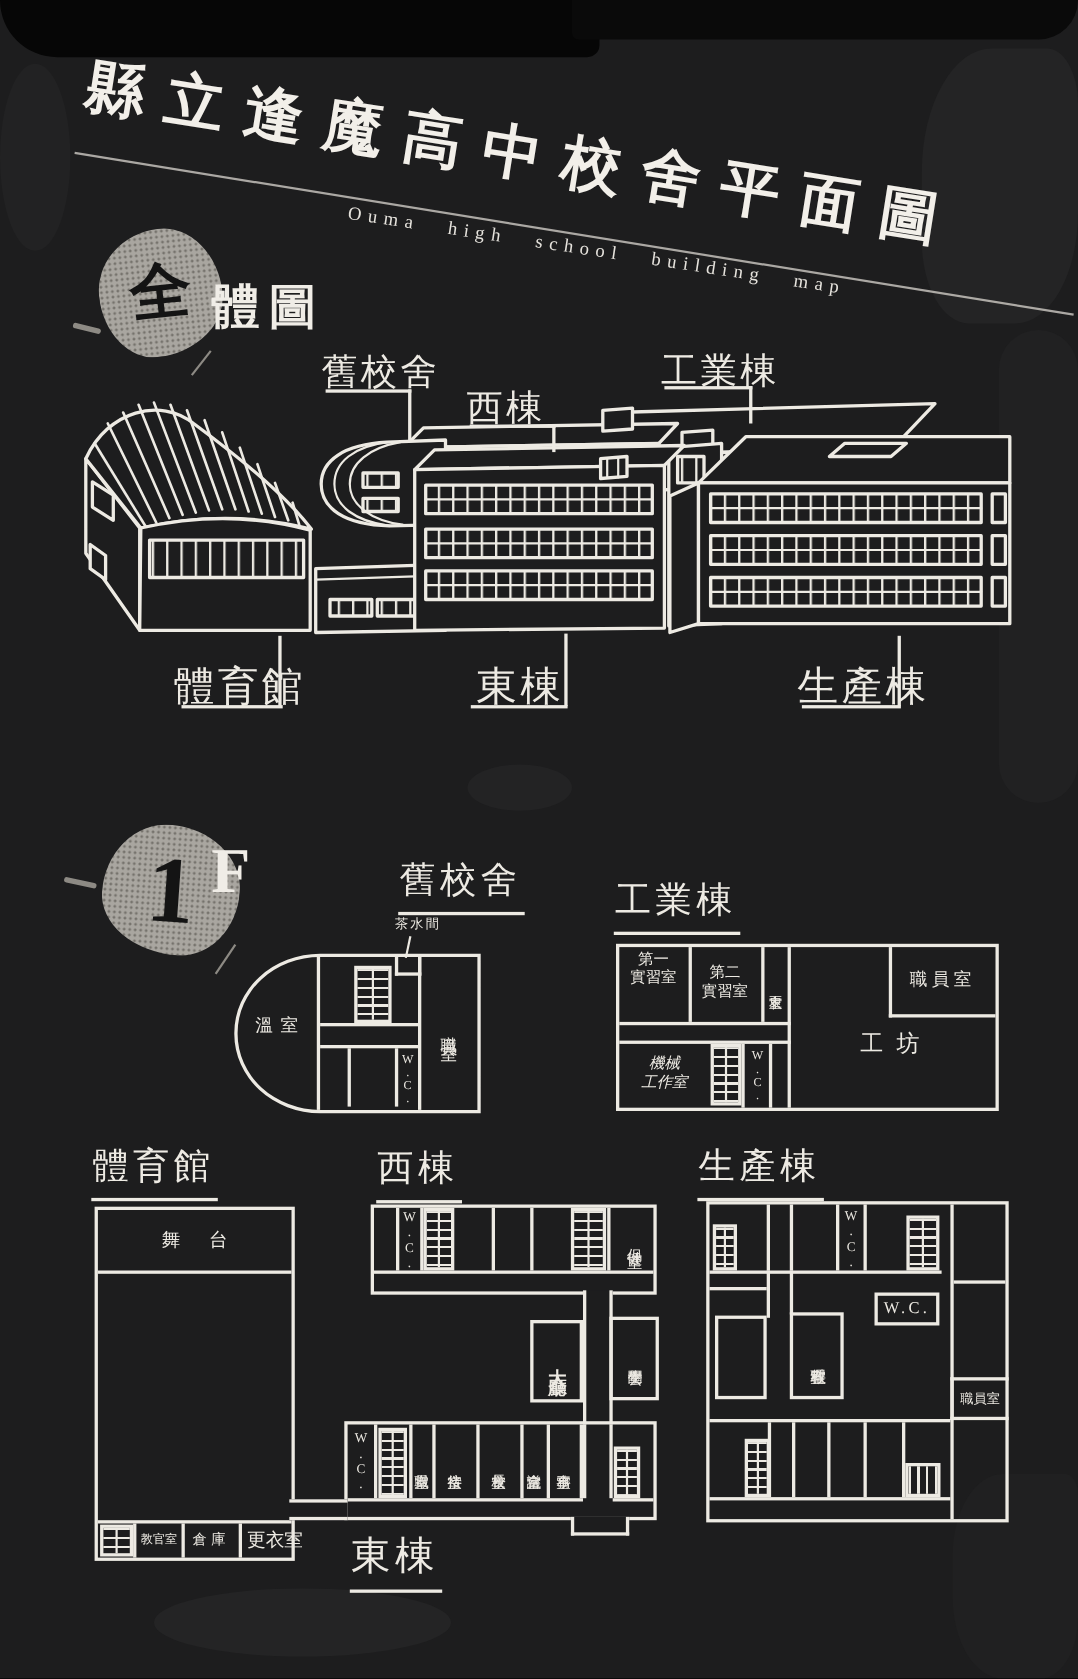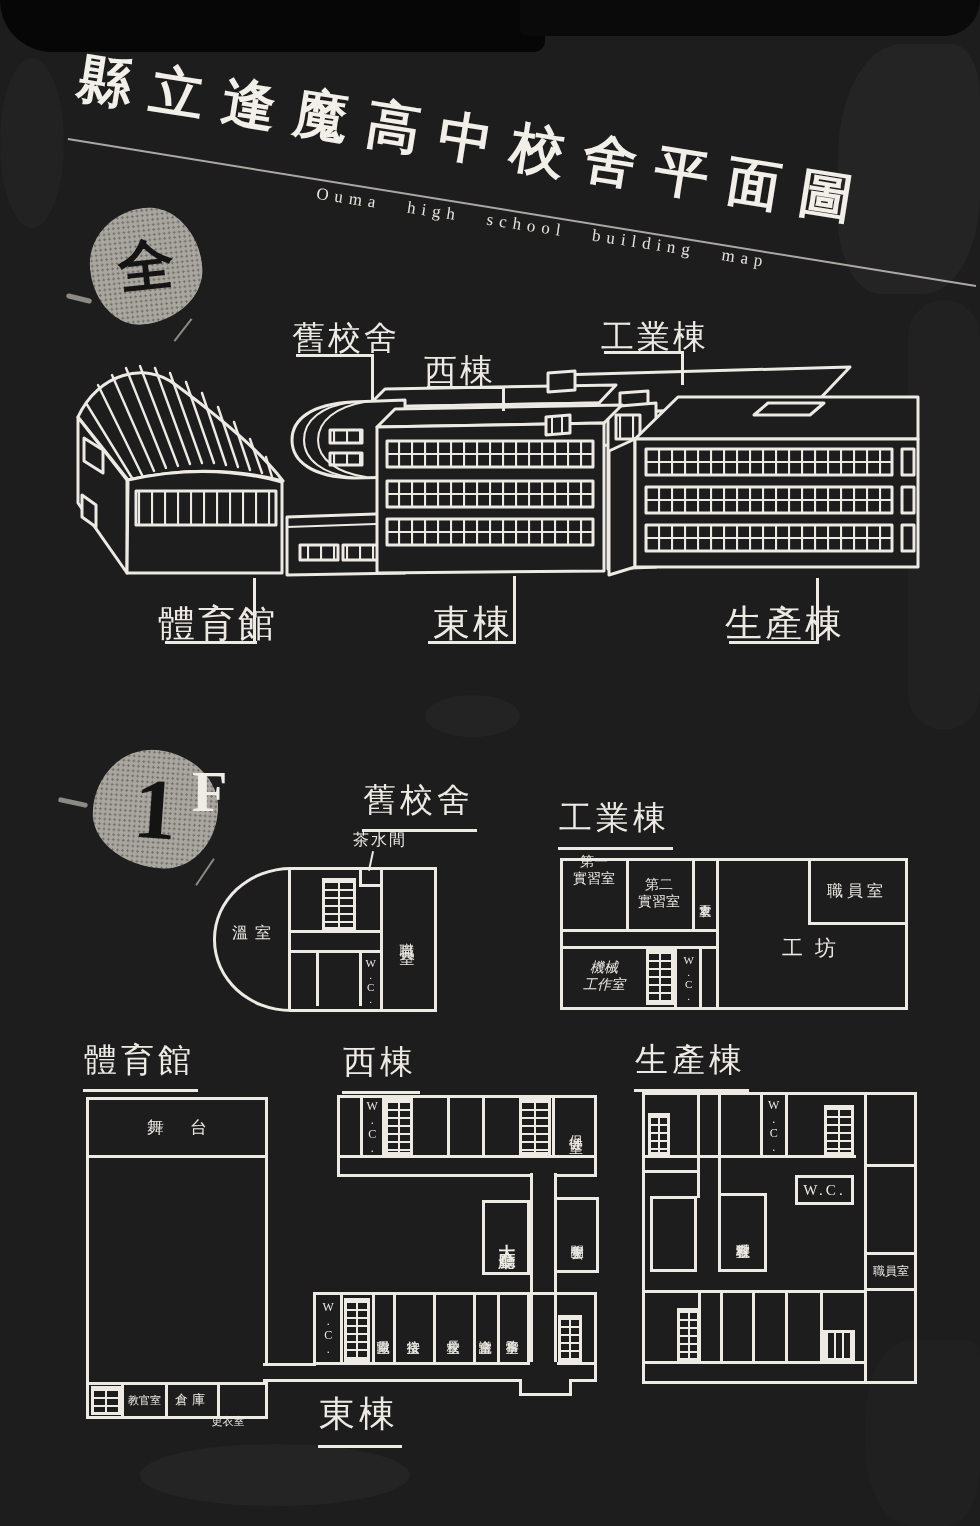--- a/index.html
+++ b/index.html
@@ -105,20 +105,21 @@
 
   <div class="title-line"></div>
   <div class="title-main">縣立逢魔高中校舍平面圖</div>
   <div class="title-sub">Ouma high school building map</div>
 
   <div class="blob" style="left:90px;top:208px;width:112px;height:116px;border-radius:54% 46% 58% 42%/48% 55% 45% 52%;transform:rotate(-6deg);">
     <span class="blob-char" style="font-size:56px;">全</span>
   </div>
   <div class="drip" style="left:182px;top:316px;width:2px;height:28px;transform:rotate(38deg);"></div>
   <div class="drip" style="left:66px;top:296px;width:26px;height:5px;transform:rotate(14deg);border-radius:3px;"></div>
+  <div class="marker-rest" style="left:192px;top:250px;font-size:44px;">體圖</div>
 
   <svg style="left:60px;top:315px;" width="860" height="350" viewBox="0 0 860 350" fill="#1d1d1e" stroke="#edeae3" stroke-width="3" stroke-linejoin="round" stroke-linecap="round">
     <defs>
       <pattern id="mull" width="13" height="80" patternUnits="userSpaceOnUse">
         <path d="M1,0 V80" stroke="#edeae3" stroke-width="2.2"></path>
       </pattern>
     </defs>
 
     <g>
       <path d="M460,100 L498,60 L790,52 L752,92 Z"></path>
@@ -240,21 +241,21 @@
   <div class="wall" style="left:816px;top:578px;width:3px;height:64px;"></div>
 
   <div class="blob" style="left:93px;top:750px;width:125px;height:118px;border-radius:46% 54% 42% 58%/55% 48% 52% 45%;transform:rotate(4deg);">
     <span class="blob-char" style="font-size:86px;">1</span>
   </div>
   <div class="drip" style="left:204px;top:856px;width:2px;height:32px;transform:rotate(34deg);"></div>
   <div class="drip" style="left:58px;top:800px;width:30px;height:5px;transform:rotate(12deg);border-radius:3px;"></div>
   <div class="marker-f" style="left:192px;top:758px;font-size:58px;">F</div>
 
   <div class="sec" style="left:362px;top:778px;">舊校舍</div>
-  <div class="lbl" style="left:338px;top:830px;width:84px;height:20px;font-size:16px;letter-spacing:2px;">茶水間</div>
+  <div class="lbl" style="left:338px;top:830px;width:84px;height:20px;font-size:12px;letter-spacing:2px;">茶水間</div>
   <div class="drip" style="left:370px;top:851px;width:2px;height:20px;background:var(--ink);transform:rotate(12deg);"></div>
 
   <div class="box" style="left:213px;top:867px;width:224px;height:145px;border-radius:78px 0 0 78px / 72px 0 0 72px;"></div>
   <div class="wall" style="left:288px;top:870px;width:3px;height:139px;"></div>
   <div class="stairs" style="left:322px;top:878px;width:34px;height:52px;"></div>
   <div class="box" style="left:359px;top:868px;width:24px;height:19px;border-top:none;"></div>
   <div class="wall" style="left:291px;top:930px;width:89px;height:3px;"></div>
   <div class="wall" style="left:291px;top:950px;width:89px;height:3px;"></div>
   <div class="wall" style="left:380px;top:870px;width:3px;height:139px;"></div>
   <div class="wall" style="left:359px;top:953px;width:3px;height:53px;"></div>
@@ -267,21 +268,21 @@
   <div class="box" style="left:560px;top:858px;width:348px;height:152px;"></div>
   <div class="wall" style="left:626px;top:861px;width:3px;height:68px;"></div>
   <div class="wall" style="left:692px;top:861px;width:3px;height:68px;"></div>
   <div class="wall" style="left:716px;top:861px;width:3px;height:146px;"></div>
   <div class="wall" style="left:563px;top:929px;width:156px;height:3px;"></div>
   <div class="wall" style="left:563px;top:946px;width:156px;height:3px;"></div>
   <div class="stairs" style="left:646px;top:949px;width:28px;height:56px;"></div>
   <div class="wall" style="left:674px;top:949px;width:3px;height:58px;"></div>
   <div class="wall" style="left:699px;top:949px;width:3px;height:58px;"></div>
   <div class="box" style="left:808px;top:861px;width:97px;height:64px;border-top:none;border-right:none;"></div>
-  <div class="lbl two" style="left:565px;top:840px;width:58px;height:48px;font-size:14px;justify-content:flex-end;">
+  <div class="lbl two" style="left:565px;top:858px;width:58px;height:48px;font-size:14px;">
     <span class="ln">第一</span>
     <span class="ln">實習室</span>
   </div>
   <div class="lbl two" style="left:629px;top:870px;width:60px;height:48px;font-size:14px;">
     <span class="ln">第二</span>
     <span class="ln">實習室</span>
   </div>
   <div class="lbl v" style="left:695px;top:866px;width:20px;height:58px;font-size:12px;">更衣室</div>
   <div class="lbl two" style="left:568px;top:955px;width:72px;height:44px;font-size:14px;font-style:italic;">
     <span class="ln">機械</span>
@@ -295,21 +296,21 @@
   <div class="box" style="left:86px;top:1097px;width:182px;height:322px;"></div>
   <div class="wall" style="left:89px;top:1155px;width:176px;height:3px;"></div>
   <div class="lbl" style="left:128px;top:1116px;width:98px;height:24px;font-size:17px;letter-spacing:26px;padding-left:26px;">舞台</div>
   <div class="wall" style="left:89px;top:1382px;width:176px;height:3px;"></div>
   <div class="stairs" style="left:91px;top:1386px;width:30px;height:29px;"></div>
   <div class="wall" style="left:121px;top:1385px;width:3px;height:31px;"></div>
   <div class="wall" style="left:165px;top:1385px;width:3px;height:31px;"></div>
   <div class="wall" style="left:217px;top:1385px;width:3px;height:31px;"></div>
   <div class="lbl" style="left:124px;top:1393px;width:41px;height:15px;font-size:11px;">教官室</div>
   <div class="lbl" style="left:167px;top:1391px;width:50px;height:18px;font-size:13px;letter-spacing:4px;">倉庫</div>
-  <div class="lbl" style="left:205px;top:1393px;width:46px;height:15px;font-size:11px;margin-top:21px;">更衣室</div>
+  <div class="lbl" style="left:227px;top:1393px;width:46px;height:15px;font-size:17px;">更衣室</div>
 
   <div class="sec" style="left:342px;top:1040px;">西棟</div>
   <div class="box" style="left:337px;top:1095px;width:260px;height:82px;"></div>
   <div class="wall" style="left:340px;top:1155px;width:254px;height:3px;"></div>
   <div class="wall" style="left:360px;top:1098px;width:3px;height:57px;"></div>
   <div class="wall" style="left:382px;top:1098px;width:3px;height:57px;"></div>
   <div class="stairs" style="left:385px;top:1098px;width:28px;height:57px;"></div>
   <div class="wall" style="left:447px;top:1098px;width:3px;height:57px;"></div>
   <div class="wall" style="left:482px;top:1098px;width:3px;height:57px;"></div>
   <div class="stairs" style="left:519px;top:1098px;width:32px;height:57px;"></div>

